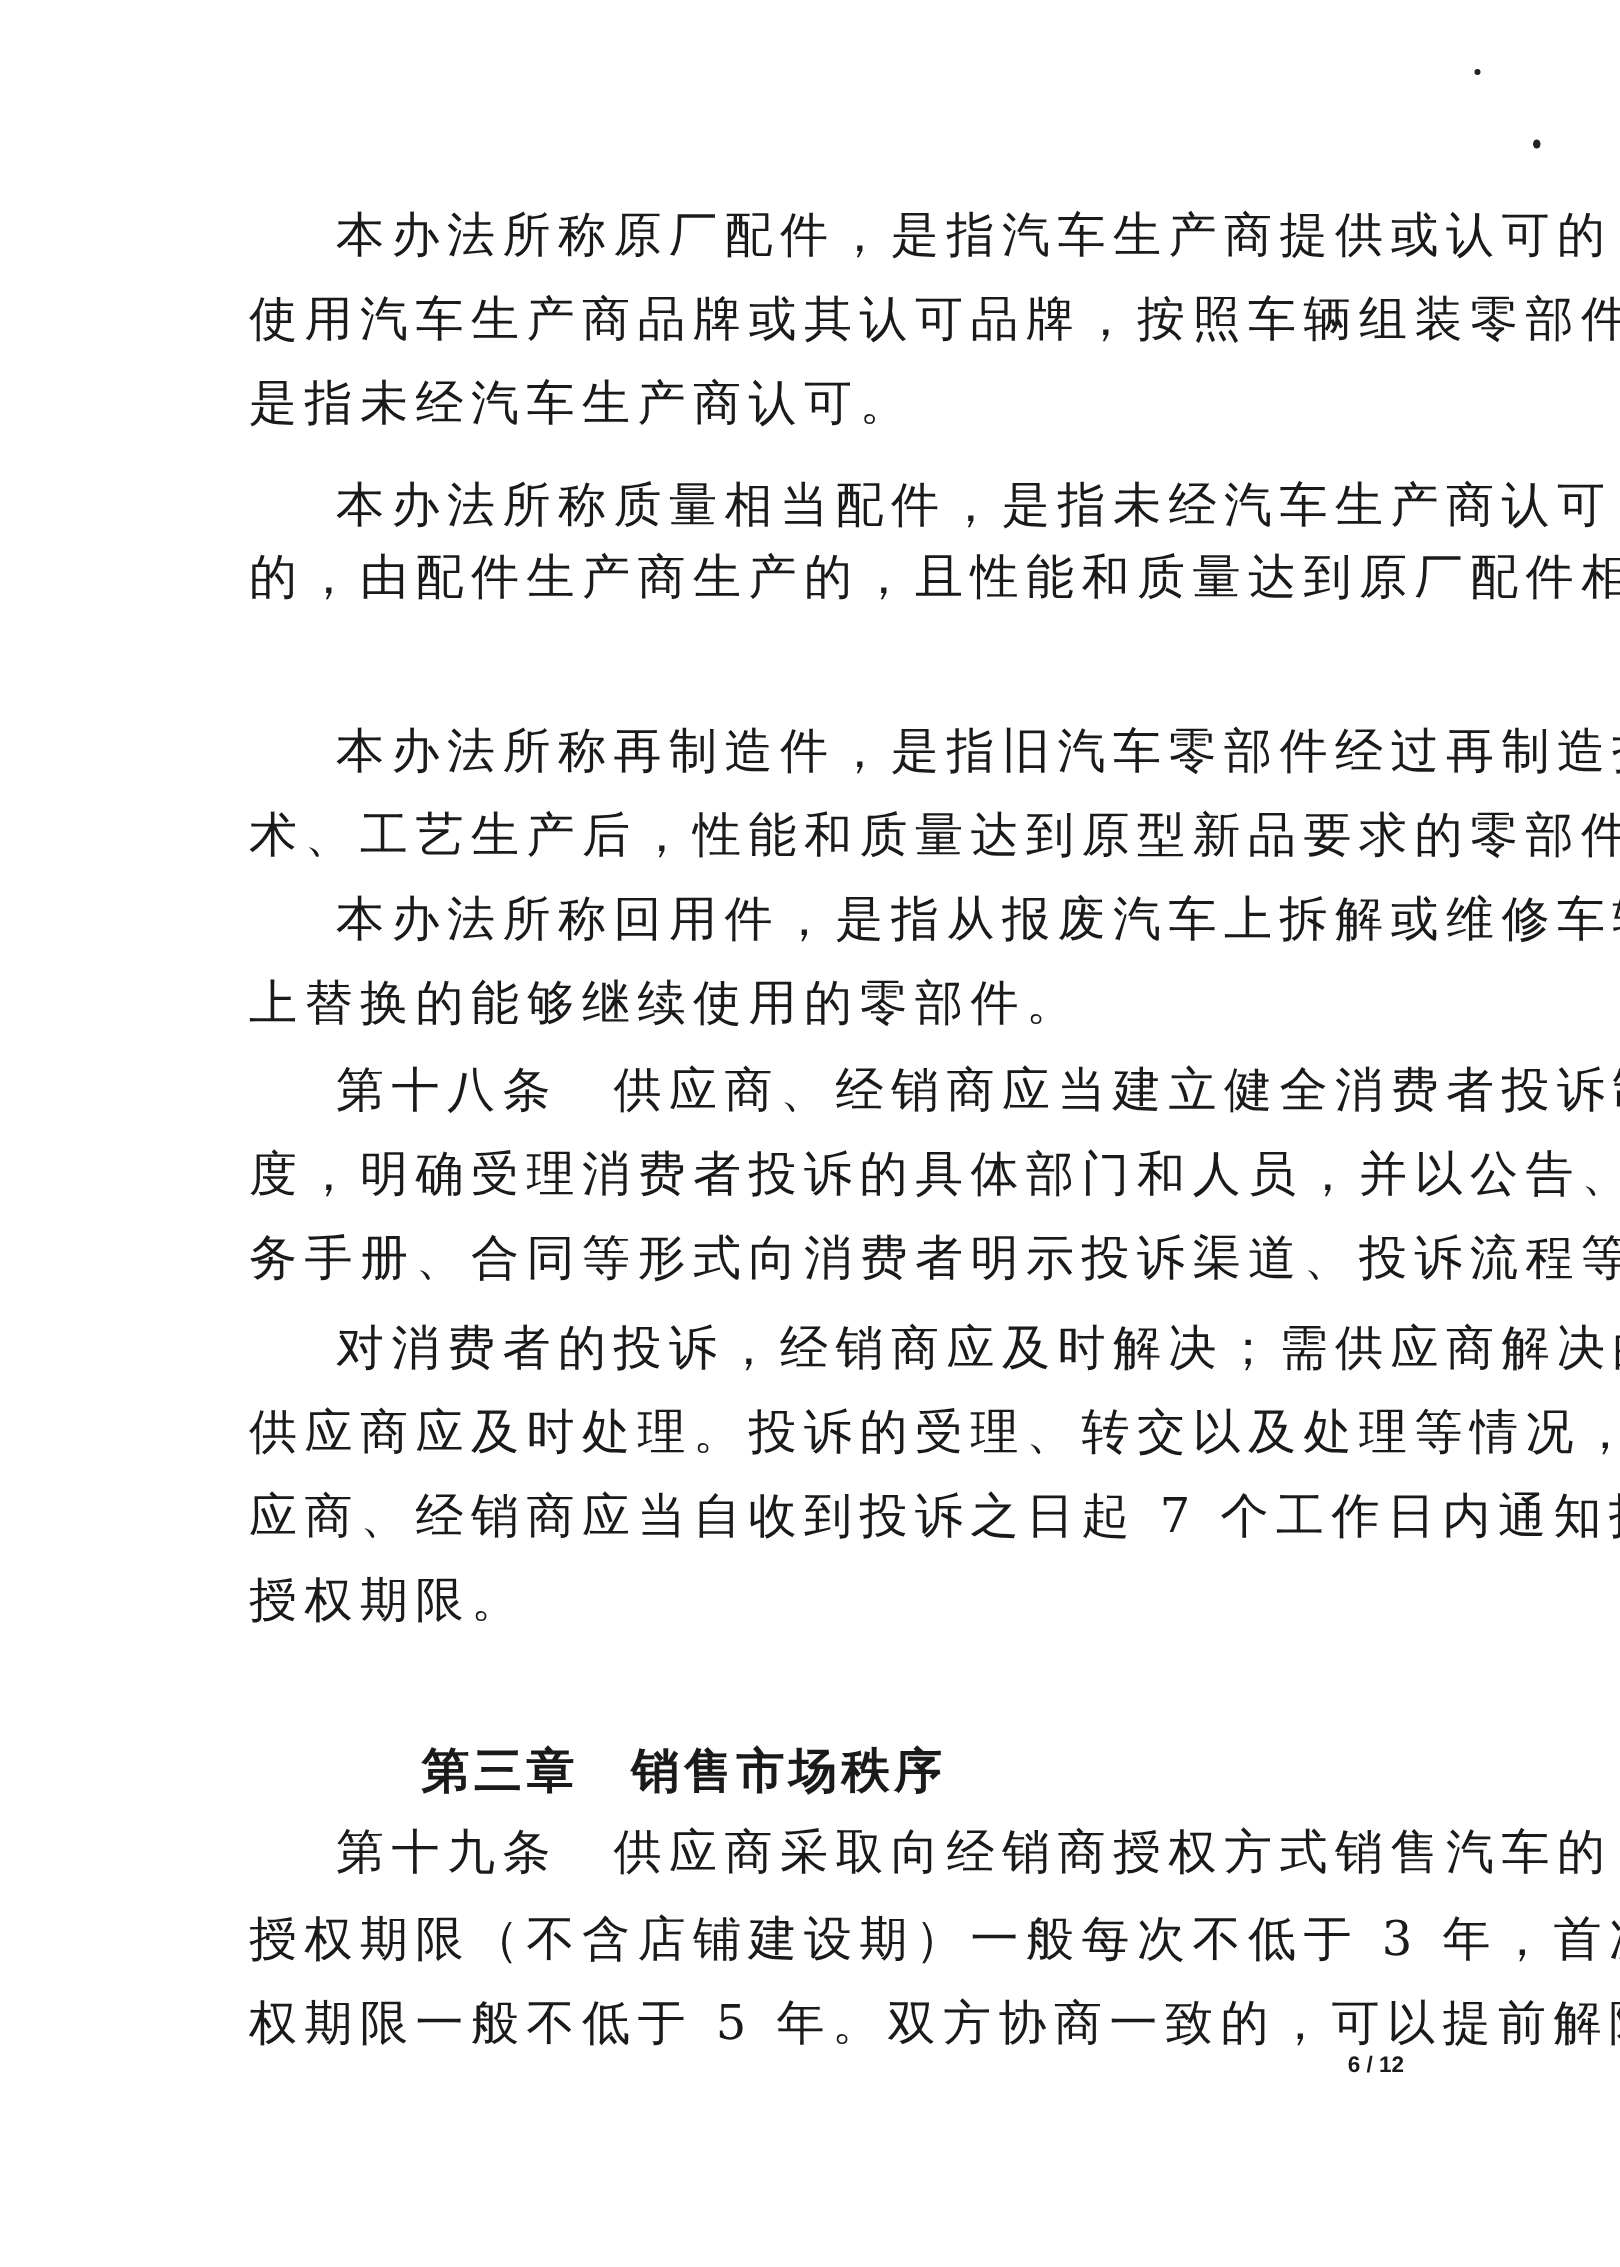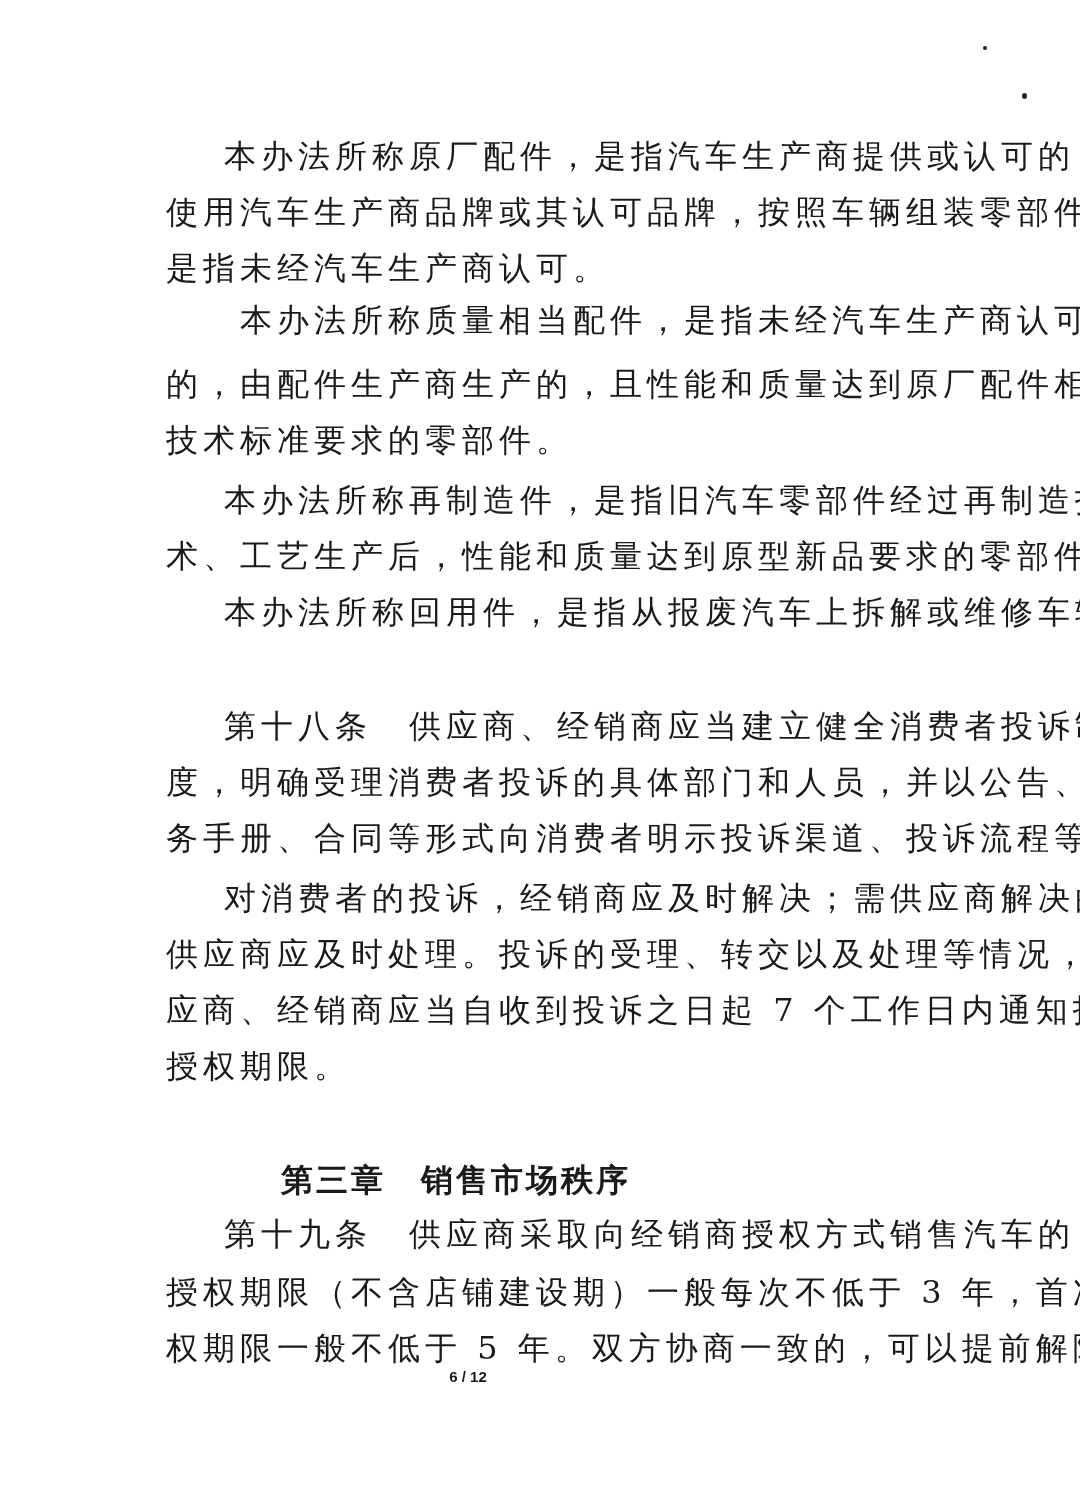--- a/index.html
+++ b/index.html
@@ -15,45 +15,45 @@
       font-size: 32px; line-height: 40px; white-space: nowrap;
       letter-spacing: 5px;
     }
     .line.indent { left: 224px; }
     .heading {
       position: absolute; left: 0; width: 912px; text-align: center;
       font-family: Liberation Sans, sans-serif;
       font-weight: bold; font-size: 32px; line-height: 40px; letter-spacing: 3px;
     }
     .pagenum {
-      position: absolute; left: 0; width: 936px; top: 1368px; text-align: center;
+      position: absolute; left: 0; width: 936px; top: 1368px; text-align: right;
       font-family: "Liberation Sans", sans-serif; font-weight: bold; font-size: 15px;
     }
     .speck { position: absolute; background: #222; border-radius: 50%; }
   </style>
 </head>
 <body>
 
 <div class="page">
 
   <div class="speck" style="left:983px;top:46px;width:4px;height:4px;"></div>
   <div class="speck" style="left:1022px;top:93px;width:5px;height:6px;"></div>
 
   <div class="line indent" style="top:136px;">本办法所称原厂配件，是指汽车生产商提供或认可的，</div>
   <div class="line" style="top:192px;">使用汽车生产商品牌或其认可品牌，按照车辆组装零部件规</div>
   <div class="line" style="top:248px;">是指未经汽车生产商认可。</div>
 
-  <div class="line indent" style="top:300px;margin-left:16px;">本办法所称质量相当配件，是指未经汽车生产商认可</div>
+  <div class="line indent" style="top:316px;">本办法所称质量相当配件，是指未经汽车生产商认可</div>
   <div class="line" style="top:364px;">的，由配件生产商生产的，且性能和质量达到原厂配件相关</div>
-  <div class="line" style="top:420px;">技术标准要求的零部件。</div>
 
   <div class="line indent" style="top:480px;">本办法所称再制造件，是指旧汽车零部件经过再制造技</div>
   <div class="line" style="top:536px;">术、工艺生产后，性能和质量达到原型新品要求的零部件。</div>
 
   <div class="line indent" style="top:592px;">本办法所称回用件，是指从报废汽车上拆解或维修车辆</div>
+  <div class="line" style="top:648px;">上替换的能够继续使用的零部件。</div>
 
   <div class="line indent" style="top:706px;">第十八条　供应商、经销商应当建立健全消费者投诉制</div>
   <div class="line" style="top:762px;">度，明确受理消费者投诉的具体部门和人员，并以公告、服</div>
   <div class="line" style="top:818px;">务手册、合同等形式向消费者明示投诉渠道、投诉流程等。</div>
 
   <div class="line indent" style="top:878px;">对消费者的投诉，经销商应及时解决；需供应商解决的，</div>
   <div class="line" style="top:934px;">供应商应及时处理。投诉的受理、转交以及处理等情况，供</div>
   <div class="line" style="top:990px;">应商、经销商应当自收到投诉之日起 7 个工作日内通知投诉</div>
   <div class="line" style="top:1046px;">授权期限。</div>
 

